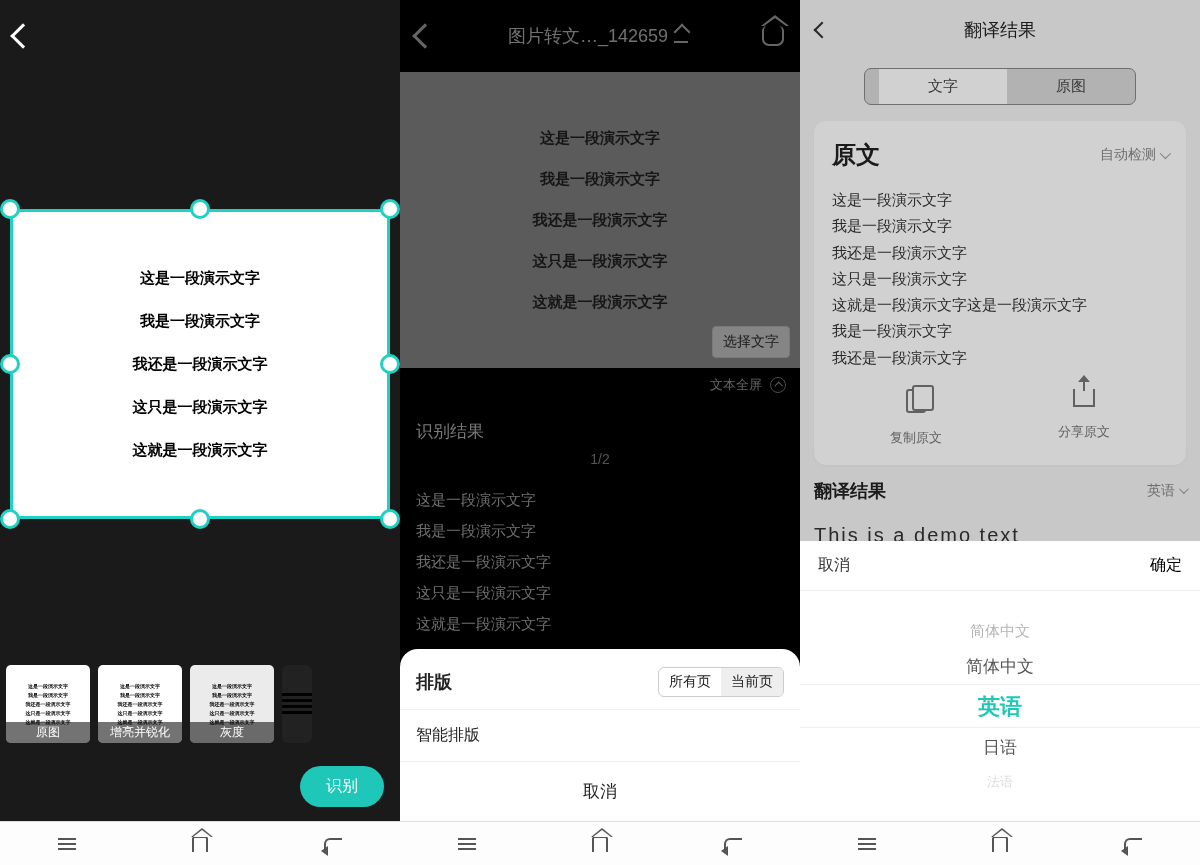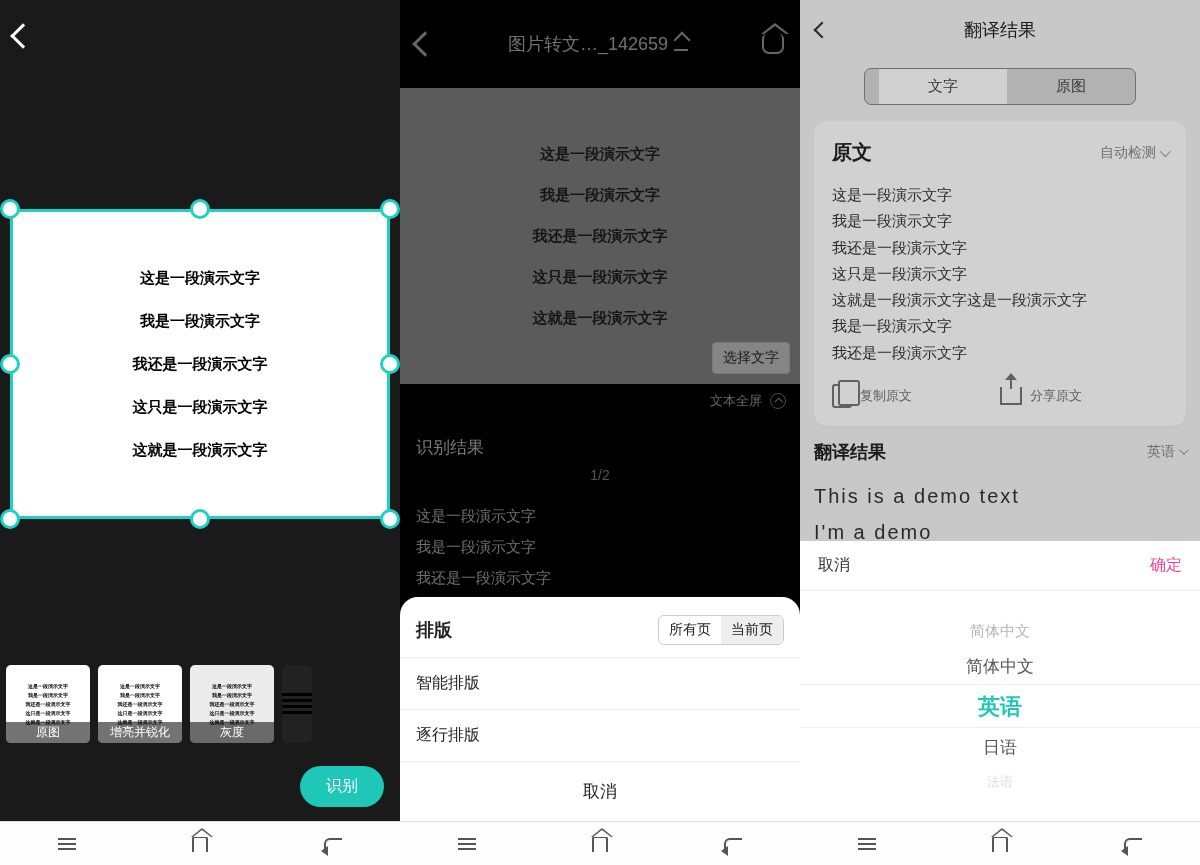--- a/index.html
+++ b/index.html
@@ -34,21 +34,21 @@
   .nav-icon { color: #555; display: flex; align-items: center; justify-content: center; }
   .nav-menu { display: flex; flex-direction: column; gap: 3px; } .nav-menu span { width: 18px; height: 2px; background: #555; }
   .nav-home { width: 16px; height: 16px; border: 2px solid #555; border-bottom: none; border-radius: 3px 3px 0 0; transform: rotate(0); position: relative; }
   .nav-home::before { content:""; position:absolute; top:-10px; left:-3px; width:0; height:0; border-left:11px solid transparent; border-right:11px solid transparent; border-bottom:9px solid #555; }
   .nav-home::after { content:""; position:absolute; top:-8px; left:-1px; width:0; height:0; border-left:9px solid transparent; border-right:9px solid transparent; border-bottom:7px solid #fdfdfd; }
   .nav-back-arrow { width: 18px; height: 12px; border-top: 2px solid #555; border-left: 2px solid #555; border-radius: 6px 0 0 0; position: relative; }
   .nav-back-arrow::after { content:""; position:absolute; left:-5px; top:6px; width:0;height:0; border-top:5px solid transparent; border-bottom:5px solid transparent; border-right:7px solid #555; }
 
   
   .p2 { background: #000; color: #fff; }
-  .p2-header { height: 88px; display:flex; align-items:center; justify-content:space-between; padding: 0 16px; background: rgba(0,0,0,0.55); }
+  .p2-header { height: 72px; display:flex; align-items:center; justify-content:space-between; padding: 0 16px; background: rgba(0,0,0,0.55); }
   .p2-header .title { color:#ccc; font-size:18px; display:flex; align-items:center; gap:6px; }
   .back-chevron.gray { border-color:#bbb; }
   .edit-icon { width:14px;height:14px; border-bottom:2px solid #bbb; position:relative; }
   .edit-icon::after { content:""; position:absolute; bottom:3px; left:2px; width:10px; height:10px; border-left:2px solid #bbb; border-top:2px solid #bbb; transform:rotate(45deg);}
   .home-icon { width:22px; height:20px; border:2px solid #bbb; border-radius:5px 5px 7px 7px; position:relative; border-top:none; }
   .home-icon::before { content:""; position:absolute; top:-11px; left:-3px; width:0;height:0; border-left:14px solid transparent; border-right:14px solid transparent; border-bottom:11px solid #bbb;}
   .home-icon::after { content:""; position:absolute; top:-8px; left:0; width:0;height:0; border-left:11px solid transparent; border-right:11px solid transparent; border-bottom:8px solid #000;}
   .p2-doc { background: rgba(255,255,255,0.65); position:relative; flex:0 0 296px; display:flex; flex-direction:column; align-items:center; justify-content:center; gap:22px; }
   .p2-doc .line { color:#111; font-size:15px; font-weight:600; opacity:.85; }
   .select-chip { position:absolute; right:10px; bottom:10px; background:#f2f2f2; color:#333; font-size:14px; padding:6px 10px; border-radius:4px; border:1px solid #ddd; }
@@ -77,36 +77,36 @@
   .p3-under { position:absolute; inset:0 0 44px 0; display:flex; flex-direction:column; }
   .p3-dim { position:absolute; inset:0 0 44px 0; background:rgba(0,0,0,0.18); display:flex; flex-direction:column; justify-content:flex-end; }
   .p3-header { height:60px; display:flex; align-items:center; justify-content:center; position:relative; }
   .p3-header .back { position:absolute; left:16px; width:12px;height:12px; border-left:2px solid #333; border-bottom:2px solid #333; transform:rotate(45deg);}
   .p3-header .title { font-size:18px; }
   .p3-seg { width:272px; margin:8px auto 16px; display:flex; border:1px solid #888; border-radius:7px; overflow:hidden; background:#d9d9d9;padding-left:14px; }
   .p3-seg span { flex:1; text-align:center; padding:8px 0; font-size:15px; color:#444; }
   .p3-seg .active { background:#fff; }
   .card { background:#fff; margin:0 14px 14px; border-radius:12px; padding:18px; box-shadow:0 1px 3px rgba(0,0,0,0.05); }
   .card-hdr { display:flex; justify-content:space-between; align-items:center; margin-bottom:16px; }
-  .card-hdr .t { font-size:20px; font-weight:600; }
+  .card-hdr .t { font-size:24px; font-weight:600; }
   .card-hdr .lang { font-size:14px; color:#888; display:flex; align-items:center; gap:4px; }
   .card-hdr .lang::after { content:""; width:7px;height:7px;border-right:1px solid #999;border-bottom:1px solid #999;transform:rotate(45deg) translateY(-2px);}
   .card .body-lines div { font-size:15px; line-height:1.75; color:#333; }
   .card-actions { display:flex; margin-top:18px; }
-  .act { flex:1; display:flex; align-items:center; gap:8px; color:#777; font-size:13px; }
+  .act { flex:1; display:flex; flex-direction:column; align-items:center; gap:16px; color:#777; font-size:13px; }
   .copy-icon { width:20px;height:24px; border:2px solid #777; border-radius:3px; position:relative; }
   .copy-icon::after { content:""; position:absolute; top:-6px; left:4px; width:18px; height:22px; border:2px solid #777; border-radius:3px; background:#fff;}
   .share-icon { width:22px; height:18px; border:2px solid #777; border-top:none; position:relative; }
   .share-icon::before { content:""; position:absolute; top:-12px; left:8px; width:2px; height:14px; background:#777;}
   .share-icon::after { content:""; position:absolute; top:-14px; left:3px; width:0;height:0; border-left:6px solid transparent; border-right:6px solid transparent; border-bottom:7px solid #777;}
   .trans-text { font-size:20px; color:#333; letter-spacing:2px; line-height:1.8; }
 
   .picker { background:#fff; }
   .picker-hdr { display:flex; justify-content:space-between; padding:14px 18px; border-bottom:1px solid #eee; font-size:16px; }
-  .picker-hdr .cancel { color:#333; } .picker-hdr .ok { color:#ec4899; }
+  .picker-hdr .cancel { color:#333; } .picker-hdr .ok { color:#000000; }
   .picker-wheel { height:230px; position:relative; display:flex; flex-direction:column; align-items:center; justify-content:center; gap:14px; }
   .picker-wheel .opt { font-size:17px; color:#555; }
   .picker-wheel .faded1 { color:#b5b5b5; font-size:15px; }
   .picker-wheel .faded2 { color:#ddd; font-size:13px; }
   .picker-wheel .sel { color:#1fc7b8; font-size:22px; font-weight:600; }
   .hl-lines { position:absolute; left:0; right:0; top:calc(50% - 22px); height:44px; border-top:1px solid #eee; border-bottom:1px solid #eee; }
   
   .navbar-pos { position:absolute; bottom:0; left:0; right:0; }
 </style>
 </head>
@@ -229,21 +229,20 @@
   <div class="p2-dim">
     <div class="p2-sheet" style="pointer-events:auto;">
       <div class="sheet-hdr">
         <div class="t">排版</div>
         <div class="seg">
           <span>所有页</span>
           <span class="active">当前页</span>
         </div>
       </div>
       <div class="sheet-row">智能排版</div>
-      <div class="sheet-row">逐行排版</div>
       <div class="sheet-cancel">取消</div>
     </div>
   </div>
   <div class="navbar navbar-pos">
     <div class="nav-icon">
         <div class="nav-menu">
           <span></span>
           <span></span>
           <span></span>
         </div>

